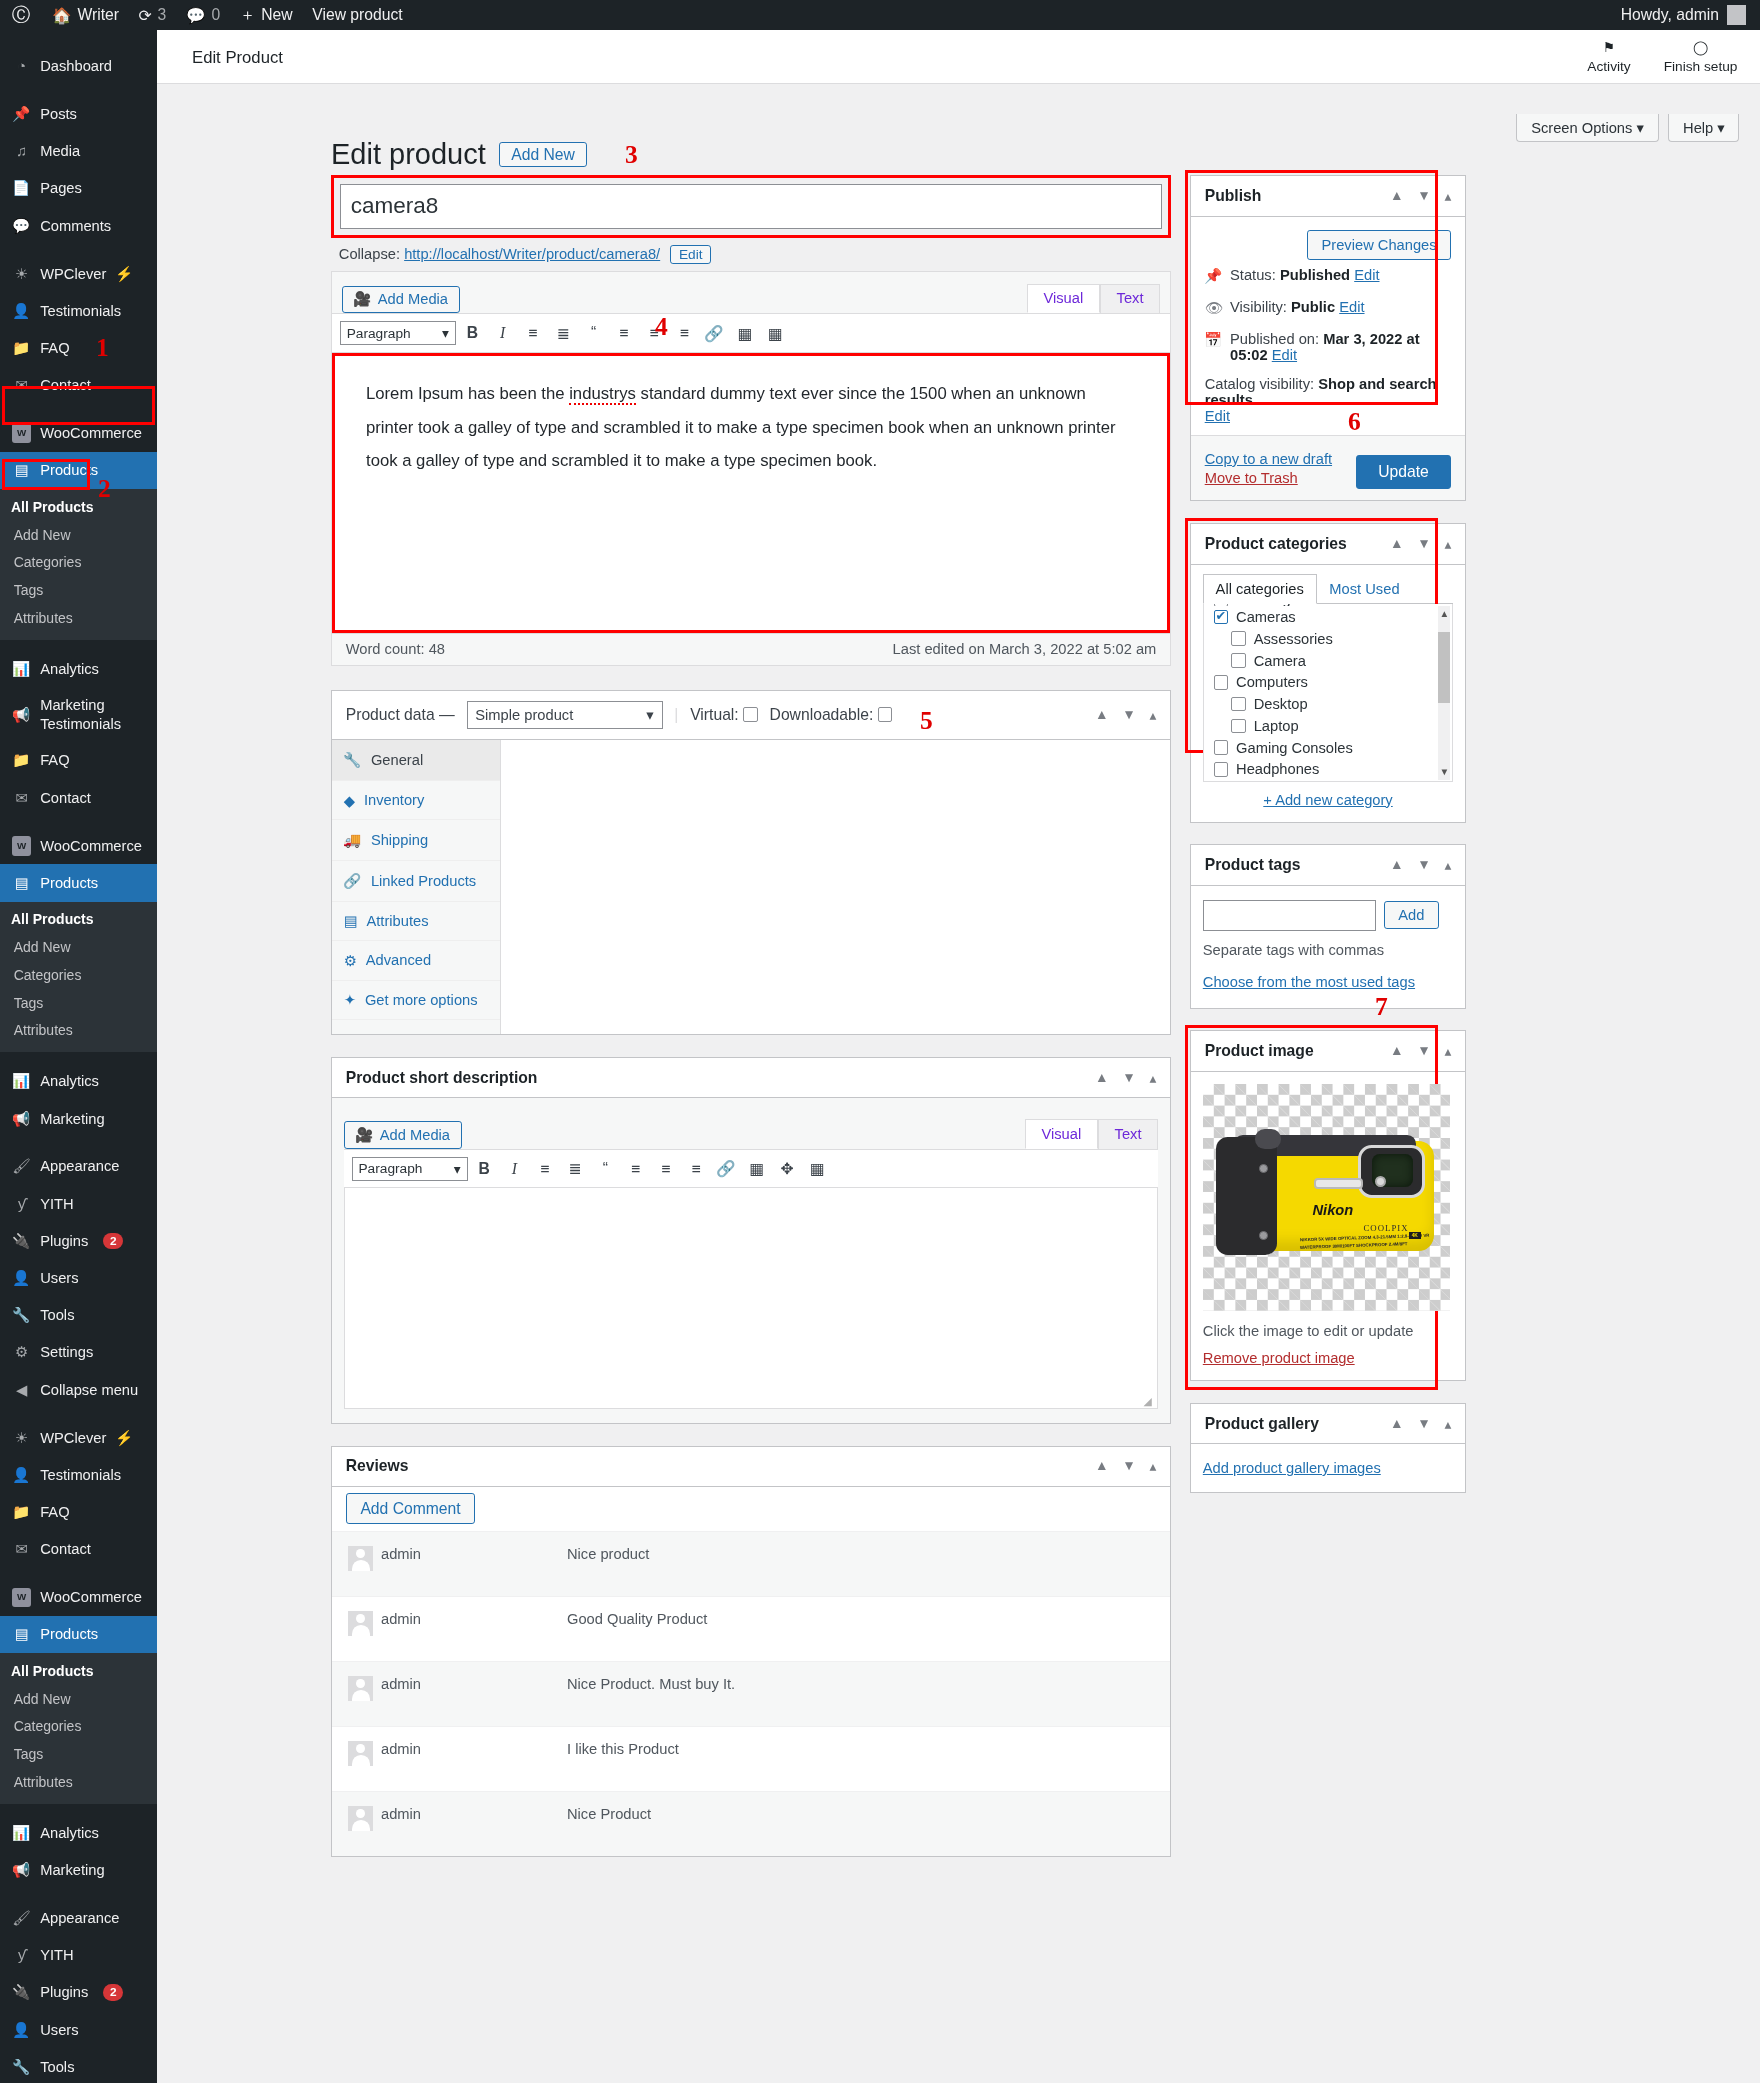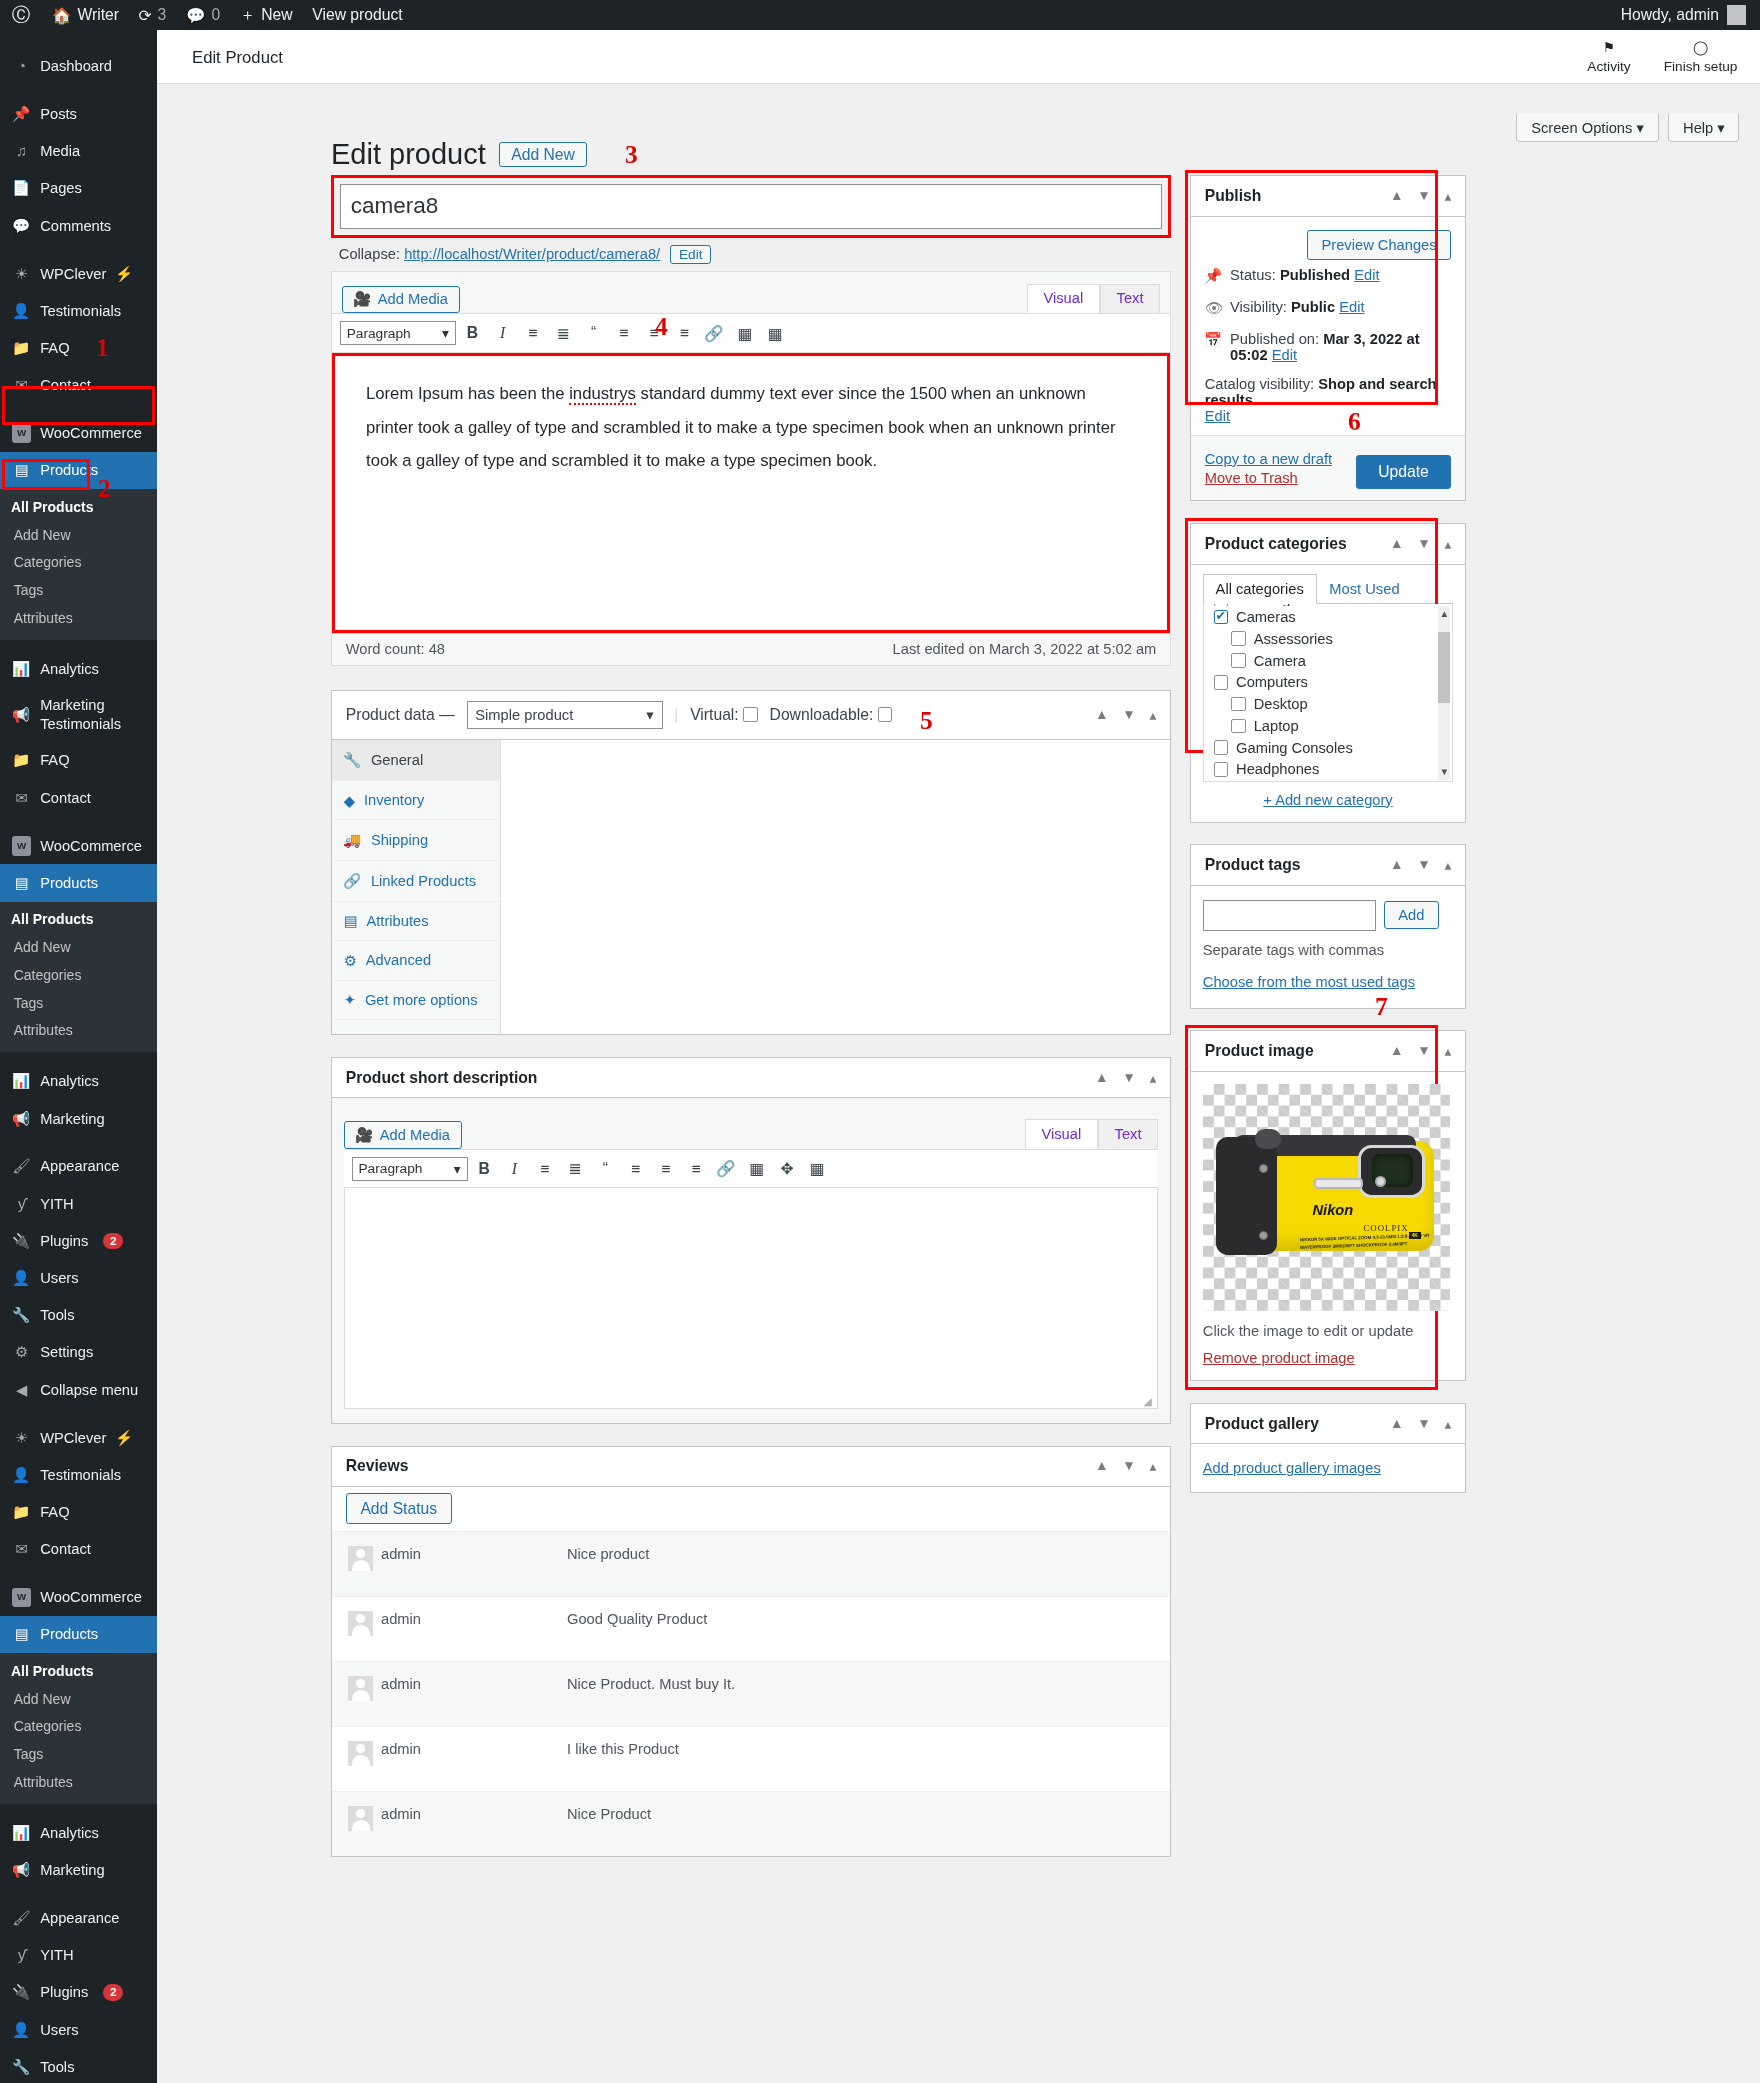--- a/index.html
+++ b/index.html
@@ -617,21 +617,21 @@
       <div class="postbox">
         <div class="pb-head">
           <h2>Reviews</h2>
           <span class="pb-ctrl">
             <span class="chev">▲</span>
             <span class="chev">▼</span>
             <span class="chev">▴</span>
           </span>
         </div>
         <div class="rv-btnrow">
-          <span class="addcomment-btn">Add Status</span>
+          <span class="addcomment-btn">Add Comment</span>
         </div>
         <div id="reviewRows">
             <div class="rv-row alt">
               <span class="rv-avatar"></span>
               <span class="rv-author">admin</span>
               <span class="rv-text">Nice product</span>
             </div>
             <div class="rv-row">
               <span class="rv-avatar"></span>
               <span class="rv-author">admin</span>

